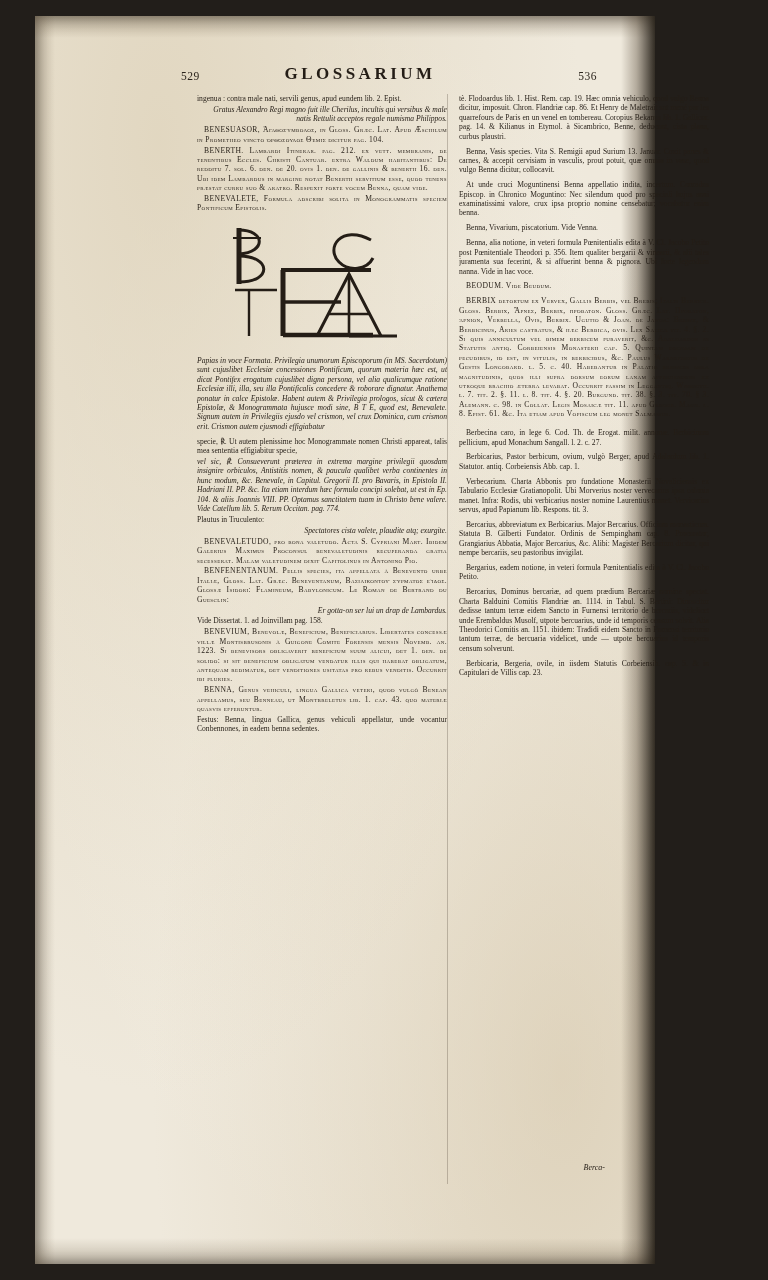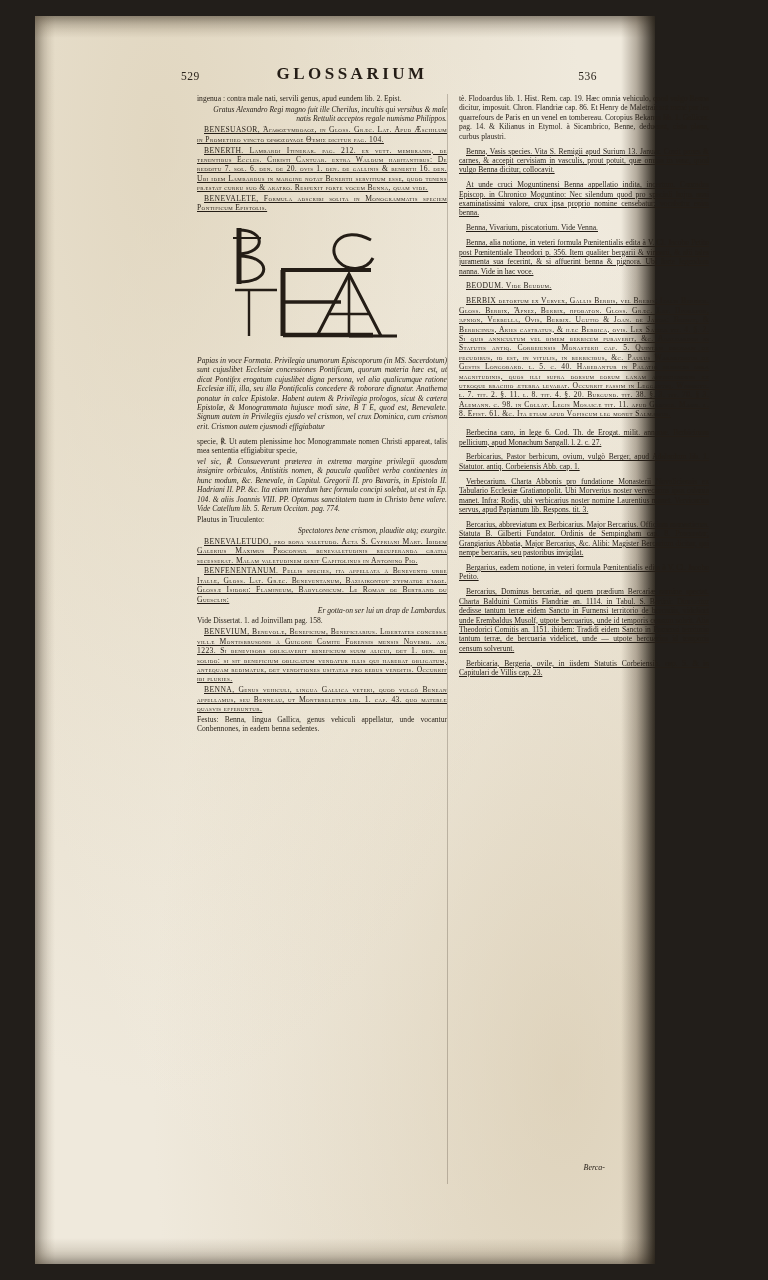--- a/index.html
+++ b/index.html
@@ -41,21 +41,21 @@
 
   .content{position:absolute;left:0;top:0;width:100%;height:100%;}
 
   .folio{
     position:absolute;top:54px;
     font-size:11.5px;letter-spacing:.5px;color:#2b241c;
   }
   .folio.left{left:146px;}
   .folio.right{right:58px;}
   .running-title{
-    position:absolute;top:48px;left:7px;width:100%;
+    position:absolute;top:48px;left:15px;width:100%;
     text-align:center;
     font-size:17px;letter-spacing:3.5px;color:#241d16;
     font-variant:small-caps;font-weight:600;
   }
 
   .cols{
     position:absolute;left:150px;top:78px;width:524px;height:1100px;
   }
   .col{
     position:absolute;top:0;width:250px;height:1100px;
@@ -65,21 +65,21 @@
     overflow:hidden;
   }
   .col.c1{left:12px;}
   .col.c2{left:274px;}
   .rule{
     position:absolute;left:262px;top:0;width:1px;height:1090px;
     background:rgba(50,40,28,.25);
   }
 
   p{margin:0 0 1.5px 0;}
-  .ind{text-indent:7px;text-decoration:underline;}
+  .ind{text-indent:7px;}
   .sc{font-variant:small-caps;letter-spacing:.4px;}
   .it{font-style:italic;}
   .ctr{text-align:right;}
   .gap{height:4px;}
 
   
   .monogram{
     position:relative;
     height:132px;
     margin:5px 0 6px 0;
@@ -142,21 +142,21 @@
               <path d="M12 20 L40 20" stroke-width="2"></path>
             </g>
           </svg>
         </div>
 
         <p class="it">Papias in voce Formata. Privilegia unumorum Episcoporum (in MS. Sacerdotum) sunt cujuslibet Ecclesiæ concessiones Pontificum, quorum materia hæc est, ut dicat Pontifex erogatum cujuslibet digna persona, vel alia qualicumque ratione Ecclesiæ illi, illa, seu illa Pontificalis concedere &amp; roborare dignatur. Anathema ponatur in calce Epistolæ. Habent autem &amp; Privilegia prologos, sicut &amp; cætera Epistolæ, &amp; Monogrammata hujusce modi sine, B T E, quod est, Benevalete. Signum autem in Privilegiis ejusdo vel crismon, vel crux Dominica, cum crismon erit. Crismon autem ejusmodi effigiabatur</p>
         <div class="gap"></div>
         <p>specie, ℟. Ut autem plenissime hoc Monogrammate nomen Christi appareat, talis mea sententia effigiabitur specie,</p>
         <p class="it">vel sic, ℟. Consueverunt præterea in extrema margine privilegii quosdam insignire orbiculos, Antistitis nomen, &amp; paucula qualibet verba continentes in hunc modum, &amp;c. Benevale, in Capitul. Gregorii II. pro Bavaris, in Epistola II. Hadriani II. PP. &amp;c. Ita etiam interdum hæc formula concipi solebat, ut est in Ep. 104. &amp; aliis Joannis VIII. PP. Optamus sanctitatem tuam in Christo bene valere. Vide Catellum lib. 5. Rerum Occitan. pag. 774.</p>
         <p>Plautus in Truculento:</p>
-        <p class="it ctr">Spectatores bene crismon, plaudite atq; exurgite.</p>
+        <p class="it ctr">Spectatores cista valete, plaudite atq; exurgite.</p>
         <p class="sc ind">BENEVALETUDO, pro bona valetudo. Acta S. Cypriani Mart. Ibidem Galerius Maximus Proconsul benevaletudinis recuperanda gratia secesserat. Malam valetudinem dixit Capitolinus in Antonino Pio.</p>
         <p class="sc ind">BENFENENTANUM. Pellis species, ita appellata à Benevento urbe Italiæ, Gloss. Lat. Græc. Beneventanum, Βασιλικοντοῦ σύρματος εἶδος. Glossæ Isidori: Flamineum, Babylonicum.  Le Roman de Bertrand du Guesclin:</p>
         <p class="it ctr">Er gotta-on ser lui un drap de Lambardus.</p>
         <p>Vide Dissertat. 1. ad Joinvillam pag. 158.</p>
         <p class="sc ind">BENEVIUM, Benevolæ, Beneficium, Beneficiarius. Libertates concessæ villæ Montisbrusonis à Guigone Comite Forensis mensis Novemb. an. 1223. Si benevisors obligaverit beneficium suum alicui, det 1. den. de solido: si sit beneficium obligatum vendatur illis qui habebat obligatum, antequam redimatur, det venditiones usitatas pro rebus venditis. Occurrit ibi pluries.</p>
         <p class="sc ind">BENNA, Genus vehiculi, lingua Gallica veteri, quod vulgò Benean appellamus, seu Benneau, ut Montbreletus lib. 1. cap. 43. quo materiæ quasvis efferuntur.</p>
         <p>Festus: Benna, lingua Gallica, genus vehiculi appellatur, unde vocantur Conbennones, in eadem benna sedentes.</p>
         <p class="it"></p>
       </div>
 

